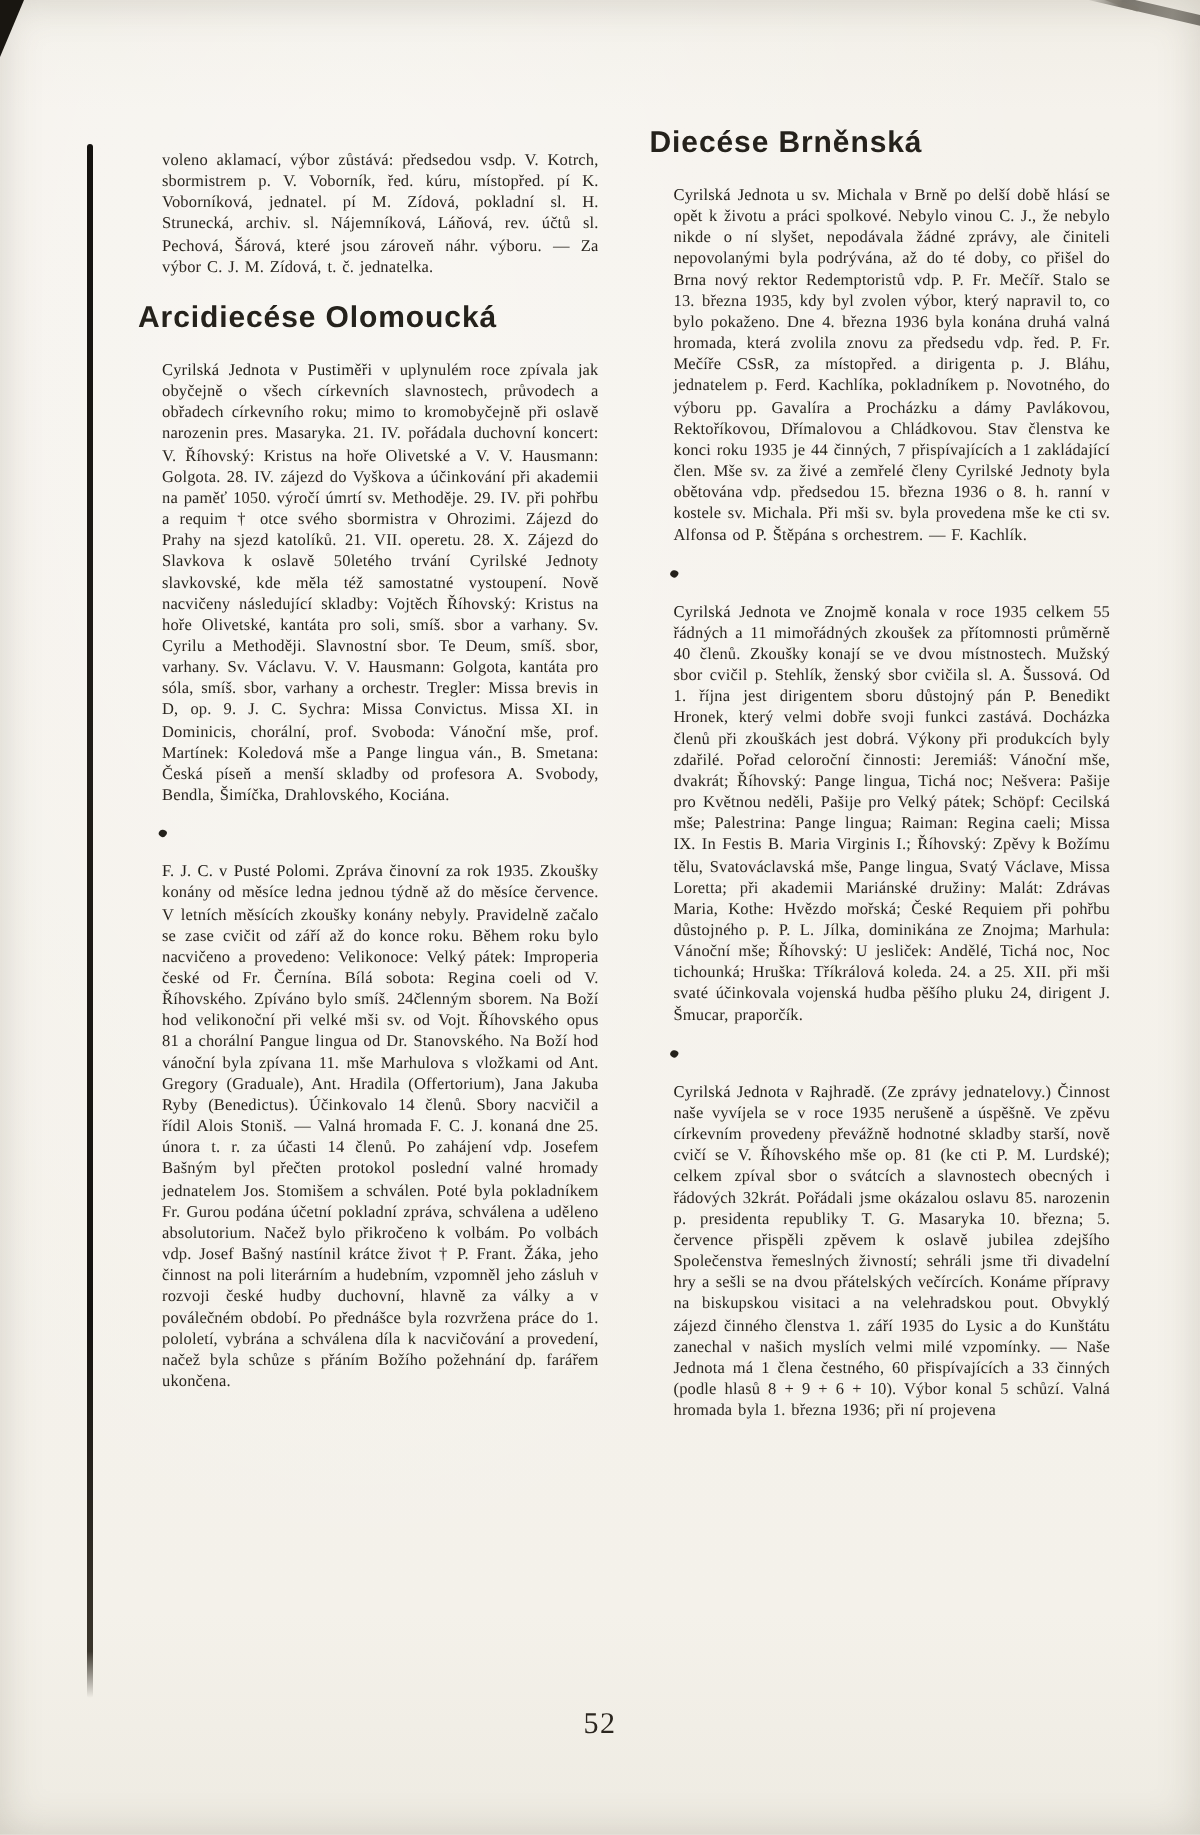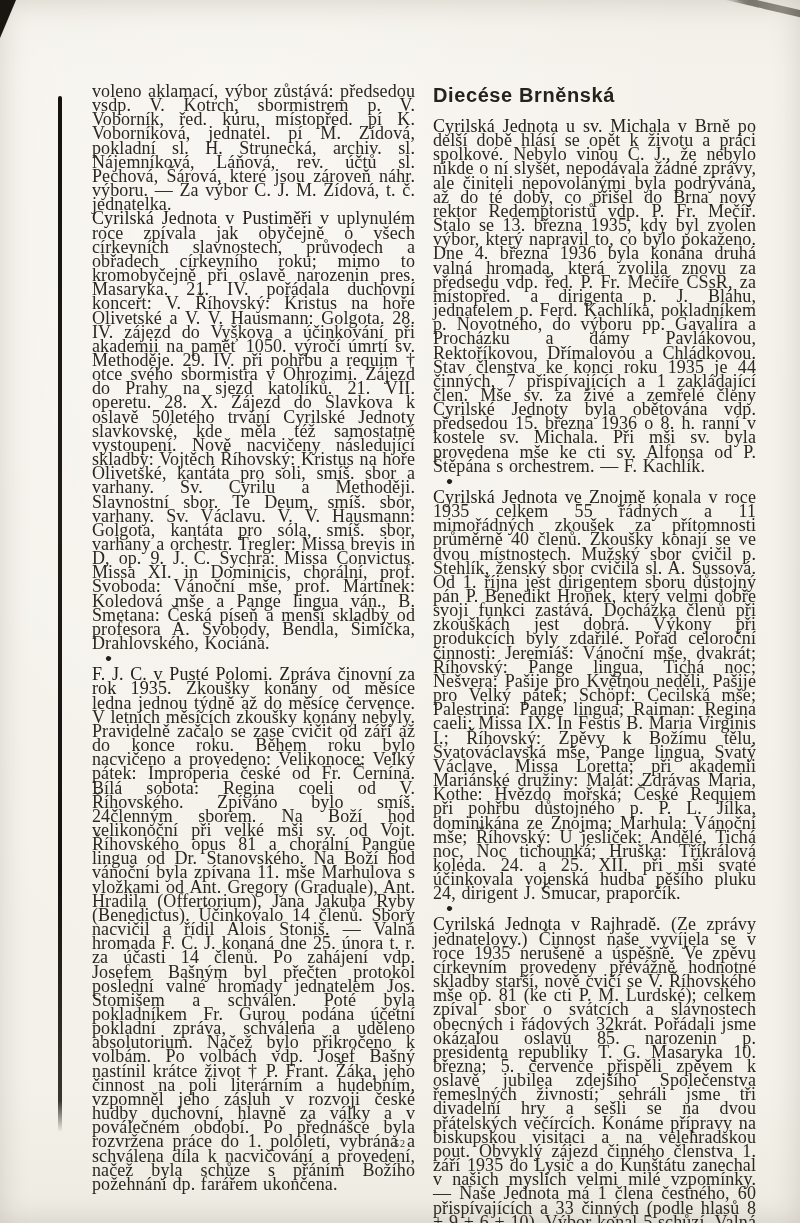--- a/index.html
+++ b/index.html
@@ -37,22 +37,22 @@
     background:#7d786e;transform:rotate(20deg);opacity:.55;border-radius:2px;
   }
   
   .content{
     position:absolute;left:92px;top:84px;width:664px;
     display:flex;gap:18px;
     color:#2b261f;
   }
   .column{width:323px;}
   .para{
-    margin:0;
-    font-size:18px;line-height:14.15px;
+    margin:16px;
+    font-size:11px;line-height:14.15px;
     text-align:justify;
     word-spacing:1px;letter-spacing:.1px;
     hyphens:auto;-webkit-hyphens:auto;
   }
   .para strong{font-weight:400;color:#23201a;}
   .section-heading{
     font-family:"Liberation Sans","DejaVu Sans",sans-serif;
     font-size:20px;font-weight:700;letter-spacing:.6px;
     color:#25221c;text-align:left;
     margin:15px 0 11px 0;
@@ -60,35 +60,36 @@
   .column-right .section-heading:first-child{margin-top:0;margin-bottom:12px;}
   .separator{
     width:5px;height:5px;background:#24211b;
     border-radius:60% 40% 55% 45%;
     transform:rotate(35deg);
     margin:6px 0 6px 14px;
   }
   .page-number{
     position:absolute;left:0;top:1138px;width:800px;
     text-align:center;
-    font-size:10px;color:#2b261f;letter-spacing:1px;
+    font-size:20px;color:#2b261f;letter-spacing:1px;
   }
 </style>
 </head>
 <body>
 
 <div class="page">
   <div class="corner-tl"></div>
   <div class="streak-tr"></div>
   <div class="streak-tr2"></div>
   <div class="edge-line-left"></div>
 
   <div class="content">
     <div class="column column-left" id="col-left">
         <p class="para"><span>voleno aklamací, výbor zůstává: předsedou vsdp. V. Kotrch, sbormistrem p. V. Voborník, řed. kúru, místopřed. pí K. Voborníková, jednatel. pí M. Zídová, pokladní sl. H. Strunecká, archiv. sl. Nájemníková, Láňová, rev. účtů sl. Pechová, Šárová, které jsou zároveň náhr. výboru. — Za výbor C. J. M. Zídová, t. č. jednatelka.</span></p>
+        <h2 class="section-heading">Arcidiecése Olomoucká</h2>
         <p class="para"><strong>Cyrilská Jednota v Pustiměři</strong><span> v uplynulém roce zpívala jak obyčejně o všech církevních slavnostech, průvodech a obřadech církevního roku; mimo to kromobyčejně při oslavě narozenin pres. Masaryka. 21. IV. pořádala duchovní koncert: V. Říhovský: Kristus na hoře Olivetské a V. V. Hausmann: Golgota. 28. IV. zájezd do Vyškova a účinkování při akademii na paměť 1050. výročí úmrtí sv. Methoděje. 29. IV. při pohřbu a requim † otce svého sbormistra v Ohrozimi. Zájezd do Prahy na sjezd katolíků. 21. VII. operetu. 28. X. Zájezd do Slavkova k oslavě 50letého trvání Cyrilské Jednoty slavkovské, kde měla též samostatné vystoupení. Nově nacvičeny následující skladby: Vojtěch Říhovský: Kristus na hoře Olivetské, kantáta pro soli, smíš. sbor a varhany. Sv. Cyrilu a Methoději. Slavnostní sbor. Te Deum, smíš. sbor, varhany. Sv. Václavu. V. V. Hausmann: Golgota, kantáta pro sóla, smíš. sbor, varhany a orchestr. Tregler: Missa brevis in D, op. 9. J. C. Sychra: Missa Convictus. Missa XI. in Dominicis, chorální, prof. Svoboda: Vánoční mše, prof. Martínek: Koledová mše a Pange lingua ván., B. Smetana: Česká píseň a menší skladby od profesora A. Svobody, Bendla, Šimíčka, Drahlovského, Kociána.</span></p>
         <div class="separator"></div>
         <p class="para"><strong>F. J. C. v Pusté Polomi. Zpráva činovní za rok 1935.</strong><span> Zkoušky konány od měsíce ledna jednou týdně až do měsíce července. V letních měsících zkoušky konány nebyly. Pravidelně začalo se zase cvičit od září až do konce roku. Během roku bylo nacvičeno a provedeno: Velikonoce: Velký pátek: Improperia české od Fr. Černína. Bílá sobota: Regina coeli od V. Říhovského. Zpíváno bylo smíš. 24členným sborem. Na Boží hod velikonoční při velké mši sv. od Vojt. Říhovského opus 81 a chorální Pangue lingua od Dr. Stanovského. Na Boží hod vánoční byla zpívana 11. mše Marhulova s vložkami od Ant. Gregory (Graduale), Ant. Hradila (Offertorium), Jana Jakuba Ryby (Benedictus). Účinkovalo 14 členů. Sbory nacvičil a řídil Alois Stoniš. — Valná hromada F. C. J. konaná dne 25. února t. r. za účasti 14 členů. Po zahájení vdp. Josefem Bašným byl přečten protokol poslední valné hromady jednatelem Jos. Stomišem a schválen. Poté byla pokladníkem Fr. Gurou podána účetní pokladní zpráva, schválena a uděleno absolutorium. Načež bylo přikročeno k volbám. Po volbách vdp. Josef Bašný nastínil krátce život † P. Frant. Žáka, jeho činnost na poli literárním a hudebním, vzpomněl jeho zásluh v rozvoji české hudby duchovní, hlavně za války a v poválečném období. Po přednášce byla rozvržena práce do 1. pololetí, vybrána a schválena díla k nacvičování a provedení, načež byla schůze s přáním Božího požehnání dp. farářem ukončena.</span></p>
       </div>
     <div class="column column-right" id="col-right">
         <h2 class="section-heading">Diecése Brněnská</h2>
         <p class="para"><strong>Cyrilská Jednota u sv. Michala</strong><span> v Brně po delší době hlásí se opět k životu a práci spolkové. Nebylo vinou C. J., že nebylo nikde o ní slyšet, nepodávala žádné zprávy, ale činiteli nepovolanými byla podrývána, až do té doby, co přišel do Brna nový rektor Redemptoristů vdp. P. Fr. Mečíř. Stalo se 13. března 1935, kdy byl zvolen výbor, který napravil to, co bylo pokaženo. Dne 4. března 1936 byla konána druhá valná hromada, která zvolila znovu za předsedu vdp. řed. P. Fr. Mečíře CSsR, za místopřed. a dirigenta p. J. Bláhu, jednatelem p. Ferd. Kachlíka, pokladníkem p. Novotného, do výboru pp. Gavalíra a Procházku a dámy Pavlákovou, Rektoříkovou, Dřímalovou a Chládkovou. Stav členstva ke konci roku 1935 je 44 činných, 7 přispívajících a 1 zakládající člen. Mše sv. za živé a zemřelé členy Cyrilské Jednoty byla obětována vdp. předsedou 15. března 1936 o 8. h. ranní v kostele sv. Michala. Při mši sv. byla provedena mše ke cti sv. Alfonsa od P. Štěpána s orchestrem. — F. Kachlík.</span></p>
         <div class="separator"></div>
         <p class="para"><strong>Cyrilská Jednota ve Znojmě</strong><span> konala v roce 1935 celkem 55 řádných a 11 mimořádných zkoušek za přítomnosti průměrně 40 členů. Zkoušky konají se ve dvou místnostech. Mužský sbor cvičil p. Stehlík, ženský sbor cvičila sl. A. Šussová. Od 1. října jest dirigentem sboru důstojný pán P. Benedikt Hronek, který velmi dobře svoji funkci zastává. Docházka členů při zkouškách jest dobrá. Výkony při produkcích byly zdařilé. Pořad celoroční činnosti: Jeremiáš: Vánoční mše, dvakrát; Říhovský: Pange lingua, Tichá noc; Nešvera: Pašije pro Květnou neděli, Pašije pro Velký pátek; Schöpf: Cecilská mše; Palestrina: Pange lingua; Raiman: Regina caeli; Missa IX. In Festis B. Maria Virginis I.; Říhovský: Zpěvy k Božímu tělu, Svatováclavská mše, Pange lingua, Svatý Václave, Missa Loretta; při akademii Mariánské družiny: Malát: Zdrávas Maria, Kothe: Hvězdo mořská; České Requiem při pohřbu důstojného p. P. L. Jílka, dominikána ze Znojma; Marhula: Vánoční mše; Říhovský: U jesliček: Andělé, Tichá noc, Noc tichounká; Hruška: Tříkrálová koleda. 24. a 25. XII. při mši svaté účinkovala vojenská hudba pěšího pluku 24, dirigent J. Šmucar, praporčík.</span></p>
         <div class="separator"></div>

